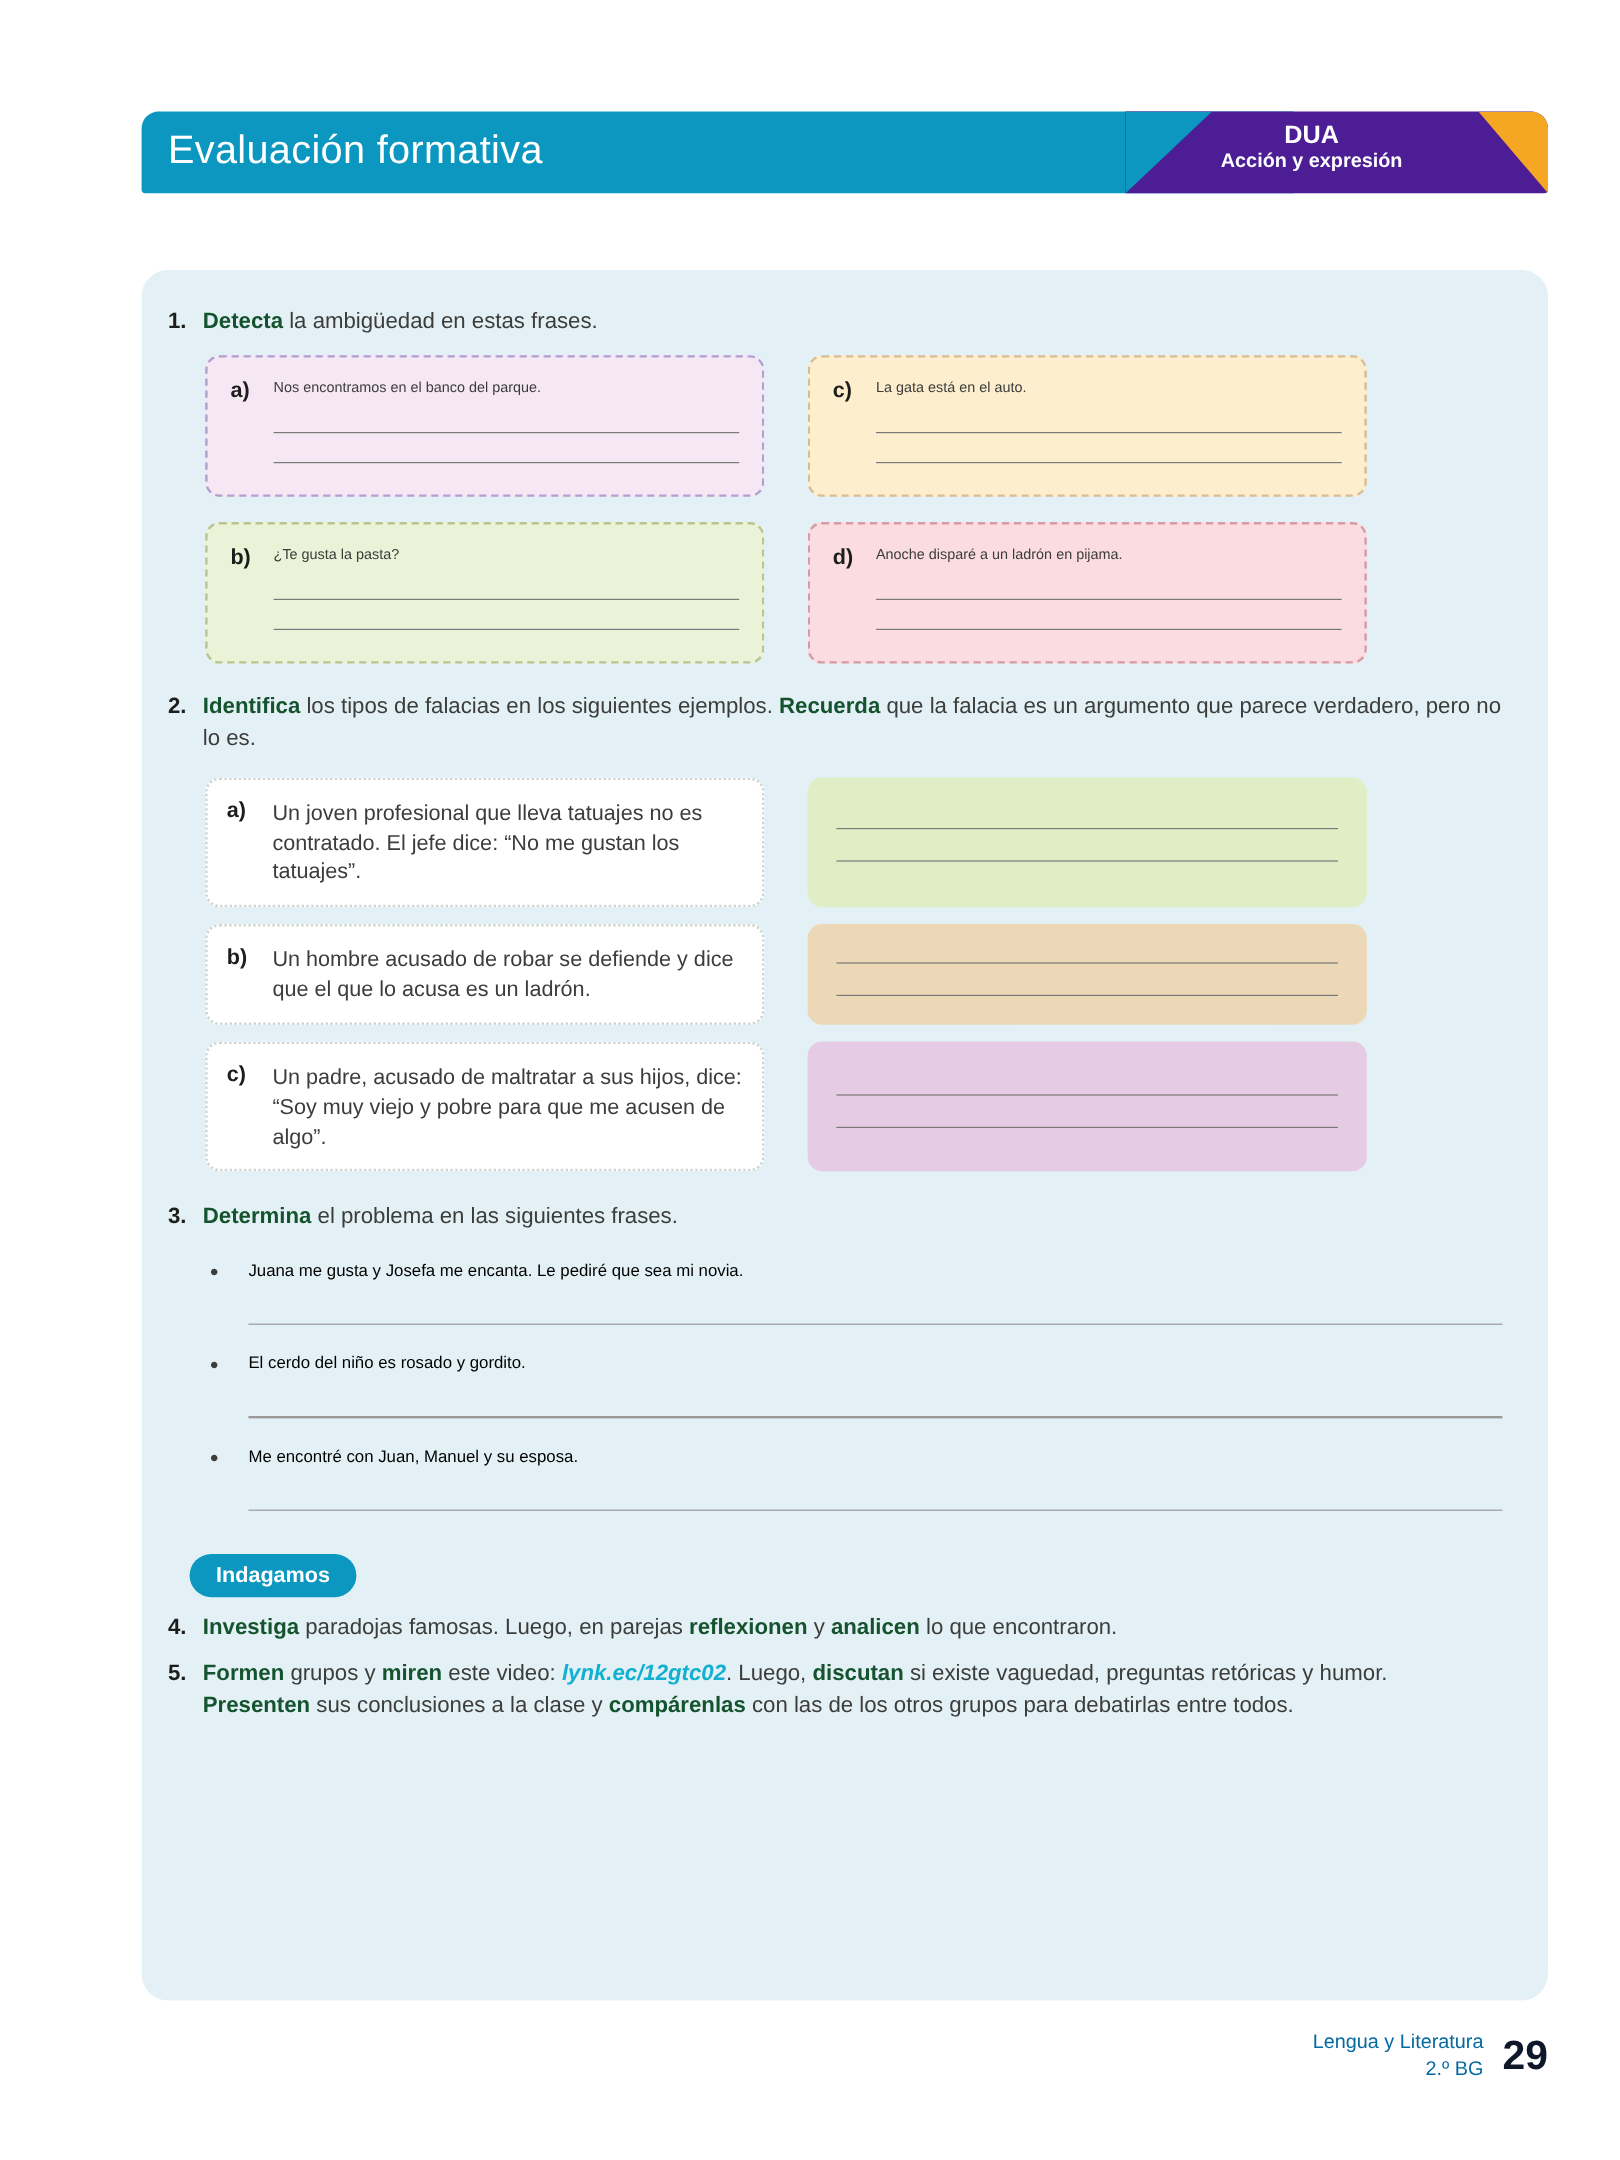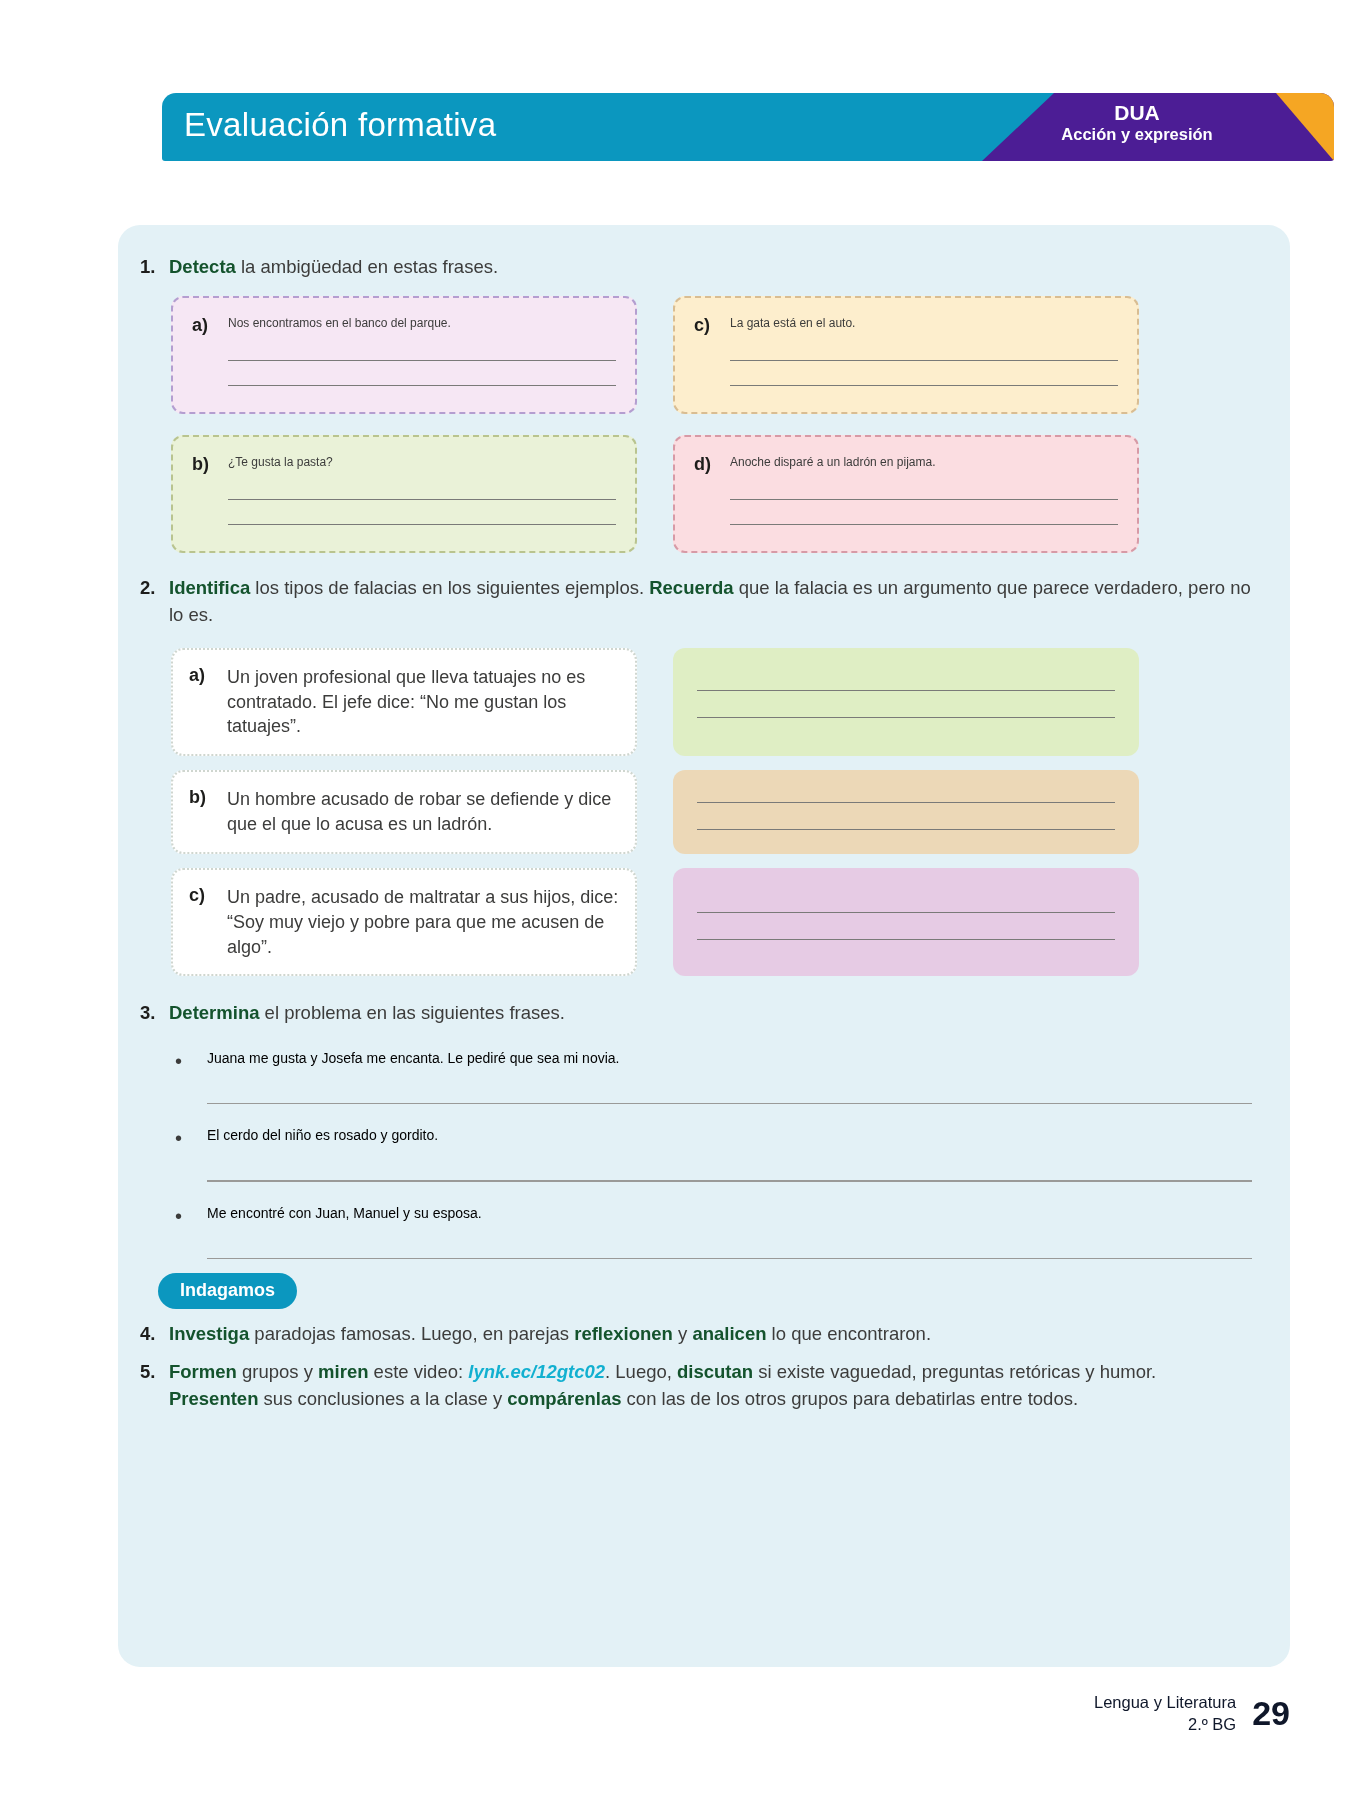--- a/index.html
+++ b/index.html
@@ -19,21 +19,20 @@
     overflow: hidden;
   }
 
   
   .header {
     position: absolute;
     left: 118px;
     top: 93px;
     width: 1172px;
     height: 68px;
-    margin-left: 44px;
   }
   .header-left {
     position: absolute;
     left: 0; top: 0;
     width: 960px; height: 68px;
     background: #0b97bf;
     border-top-left-radius: 14px;
     border-bottom-left-radius: 3px;
   }
   .header-title {
@@ -246,21 +245,21 @@
   .badge {
     display: inline-block;
     background: #0b97bf;
     color: #ffffff;
     font-weight: bold;
     font-size: 18px;
     padding: 7px 22px 8px 22px;
     border-radius: 18px;
     margin-left: 31px;
   }
-  .badge-wrap-4 { margin-top: 14px; }
+  .badge-wrap-4 { margin-top: 36px; }
   .badge-wrap-5 { margin-top: 36px; }
 
   .instr-after-badge { margin-top: 12px; }
 
   .link-ital {
     color: #12b0d0;
     font-style: italic;
     font-weight: bold;
   }
 
@@ -270,21 +269,21 @@
     right: 60px;
     top: 1692px;
     display: flex;
     align-items: center;
     justify-content: flex-end;
     width: 480px;
   }
   .footer-txt {
     text-align: right;
     font-size: 16.5px;
-    color: #0f172a;
+    color: #0369a1;
     line-height: 1.32;
     padding-right: 16px;
   }
   .footer-page {
     font-size: 34px;
     font-weight: bold;
     color: #0f172a;
   }
 </style>
 </head>

